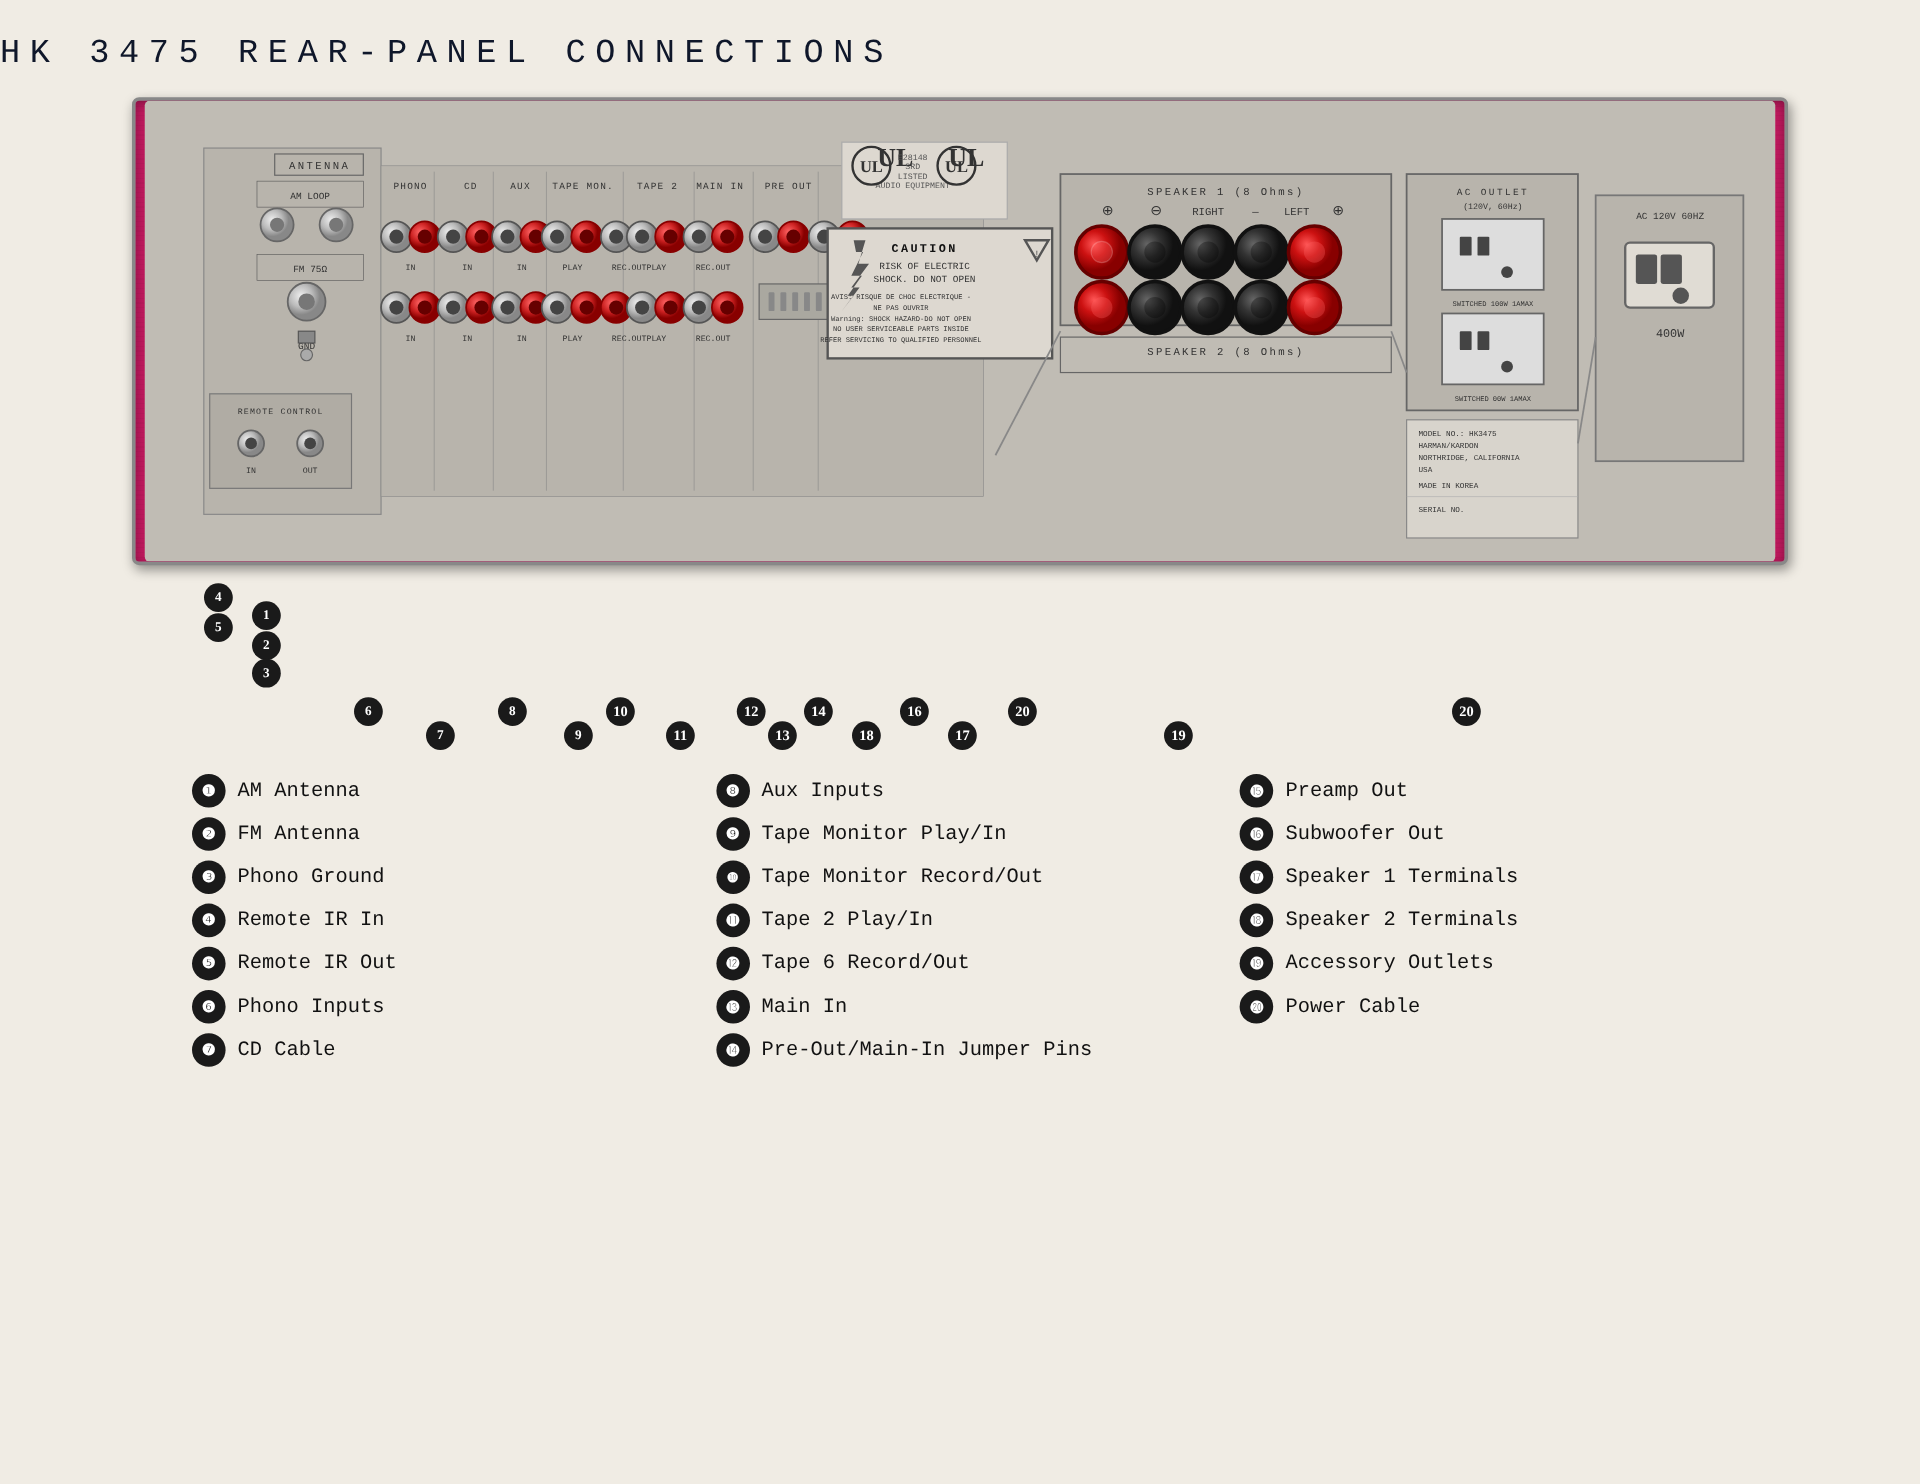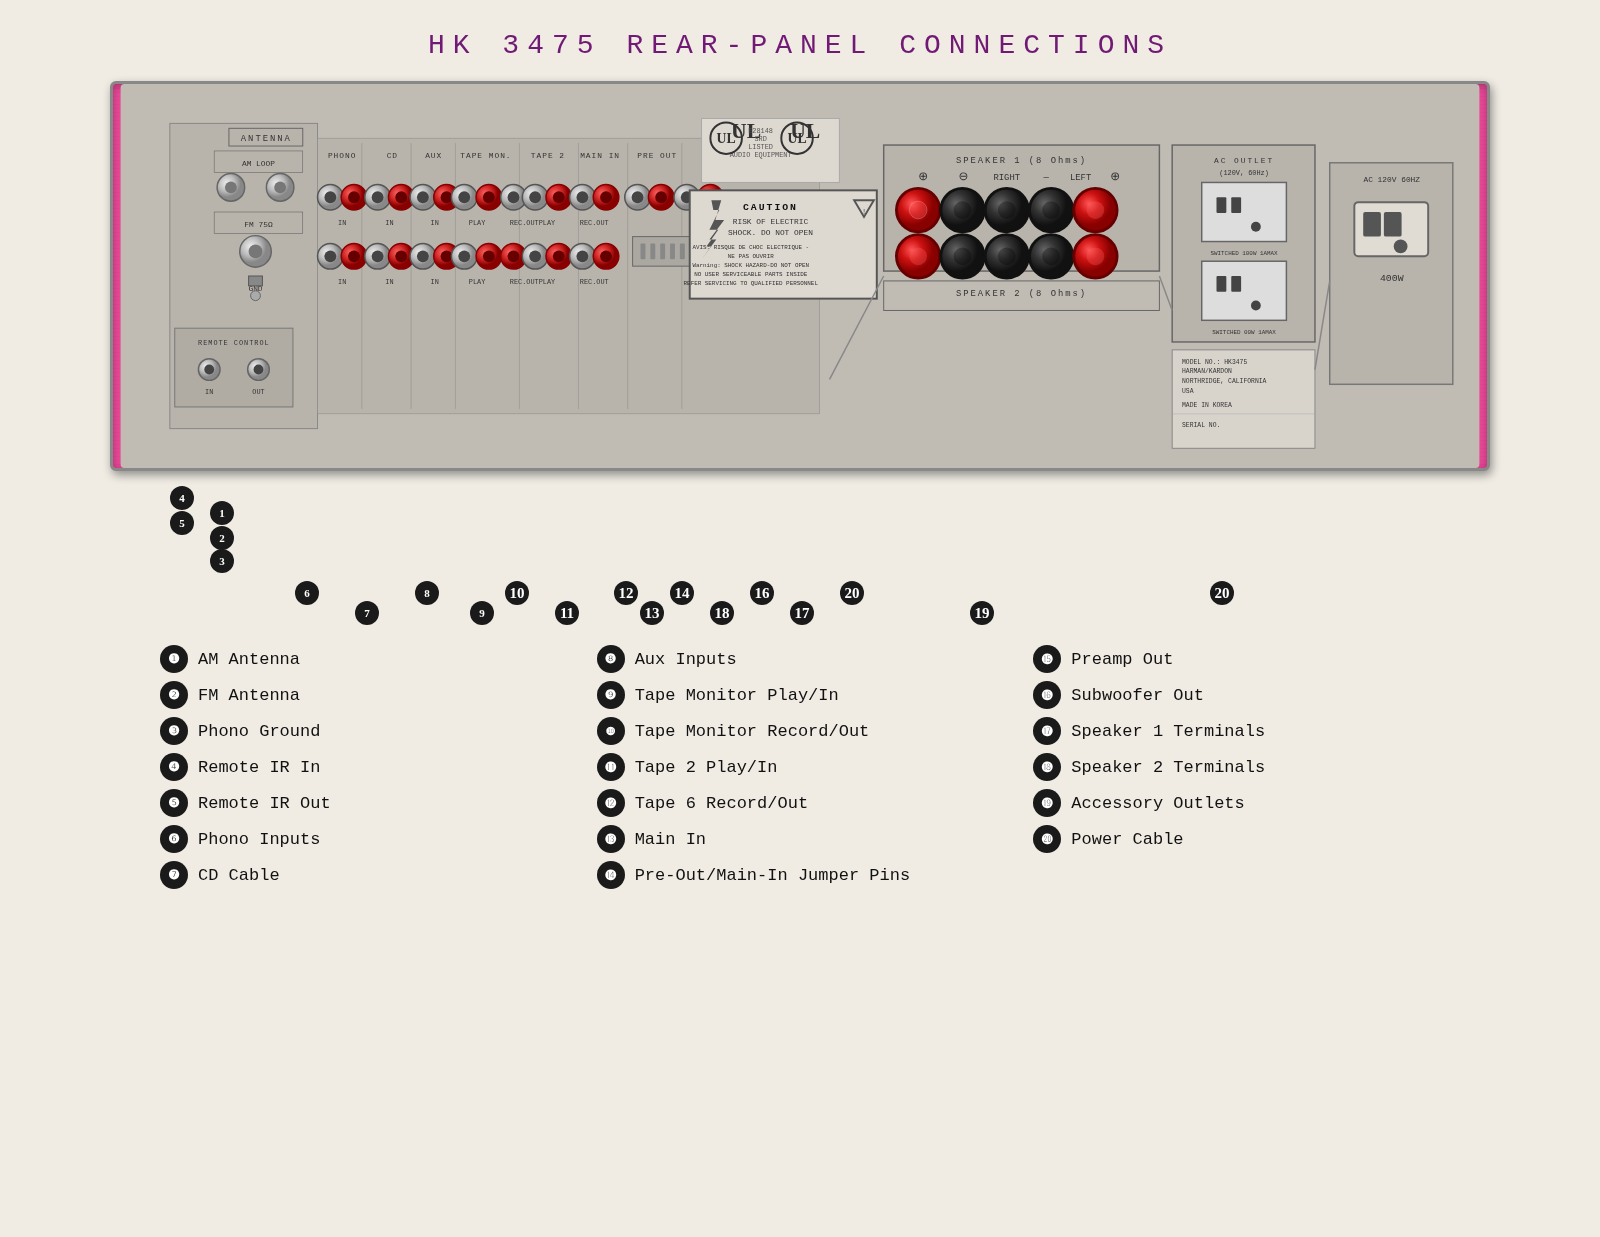--- a/index.html
+++ b/index.html
@@ -6,30 +6,29 @@
     body {
       background: #f0ece4;
       font-family: 'Courier New', monospace;
       width: 1600px;
       min-height: 1237px;
       position: relative;
       overflow: hidden;
     }
 
     .page-title {
-      text-align: center;
       font-size: 28px;
       font-weight: normal;
       letter-spacing: 8px;
       padding: 30px 0 20px 0;
-      color: #701a75;
+      color: #0f172a;
     }
 
     .rear-panel {
-      background: #ec4899;
+      background: #be185d;
       border: 3px solid #888;
       border-radius: 6px;
       width: 1380px;
       height: 390px;
       position: relative;
       box-shadow: inset 0 2px 8px rgba(0,0,0,0.3), 2px 4px 10px rgba(0,0,0,0.4);
       overflow: hidden;
     }
 
     
@@ -76,21 +75,21 @@
       background: #1a1a1a;
       color: white;
       font-size: 11px;
       font-weight: bold;
       display: flex;
       align-items: center;
       justify-content: center;
       font-family: serif;
     }
     .callout-small {
-      font-size: 15px;
+      font-size: 12px;
     }
 
     .legend-item {
       display: flex;
       align-items: center;
       gap: 10px;
       font-size: 18px;
       font-family: 'Courier New', monospace;
       color: #111;
       padding: 4px 0;

